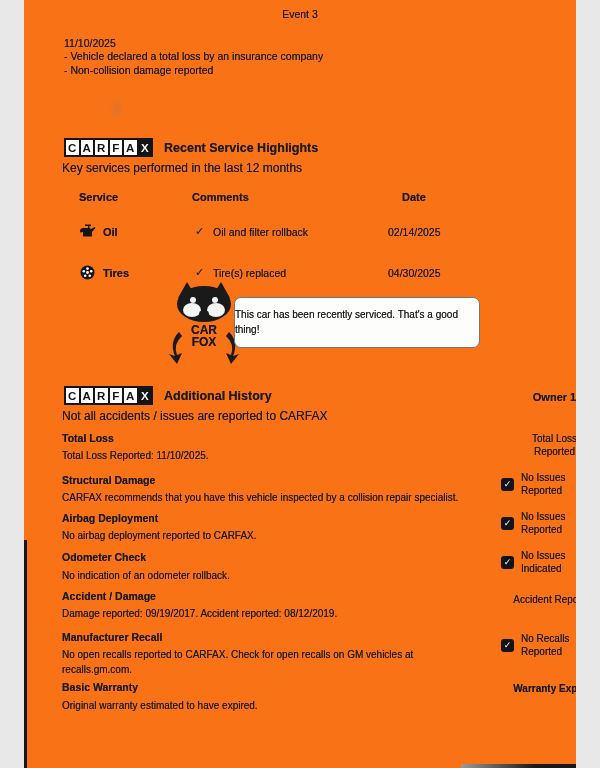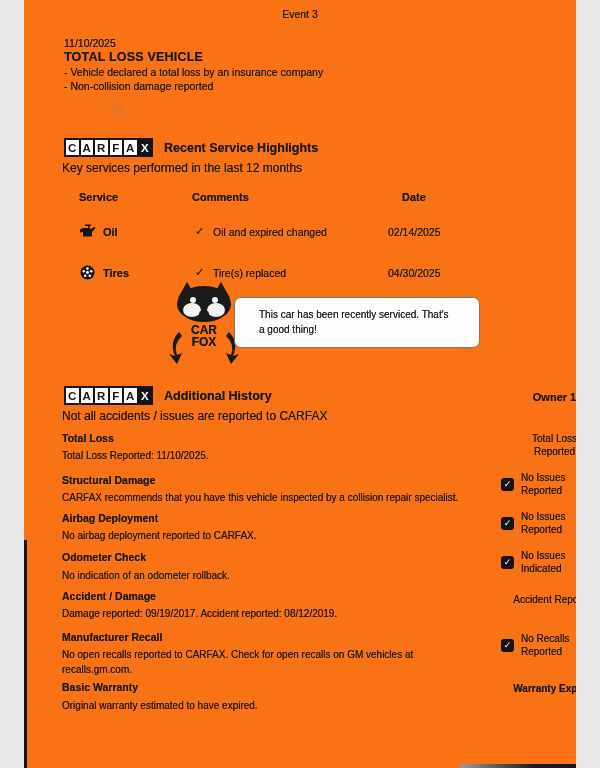--- a/index.html
+++ b/index.html
@@ -29,21 +29,21 @@
   .sec-sub{left:38px;font-size:12px;}
 
   .col-head{font-weight:bold;font-size:11px;}
   .svc-name{font-weight:bold;font-size:11px;}
   .svc-check{font-size:11px;color:#2a2a2a;}
   .svc-comment{font-size:10.5px;}
   .svc-date{font-size:10.5px;}
 
   .bubble{
     left:210px;top:297px;width:246px;height:51px;box-sizing:border-box;
-    border:1px solid #767676;border-radius:7px;padding:9px 24px;
+    border:1px solid #767676;border-radius:7px;padding:9px 0;
     font-size:10px;line-height:15px;background:#fdfdfc;
   }
 
   .owner-head{left:468px;width:125px;text-align:center;font-weight:bold;font-size:11px;}
   .hist-title{left:38px;font-weight:bold;font-size:10.5px;}
   .hist-desc{left:38px;width:418px;font-size:10px;line-height:15px;}
   .status-plain{left:468px;width:125px;text-align:center;font-size:10px;line-height:13px;}
   .status-narrow span{display:inline-block;max-width:72px;}
   .status-bold{font-weight:bold;}
   .status-check{left:477px;display:flex;align-items:center;gap:7px;}
@@ -63,21 +63,20 @@
 </style>
 </head>
 <body>
 
 <div class="page">
 
   <div class="abs event-label">Event 3</div>
 
   <div class="abs event-block">
     <div class="event-date">11/10/2025</div>
-    <div class="event-title">TOTAL LOSS VEHICLE</div>
     <div class="event-detail">- Vehicle declared a total loss by an insurance company</div>
     <div class="event-detail">- Non-collision damage reported</div>
   </div>
 
   <div class="abs sec-header" style="top:138px;">
     <span class="cfx-logo">
         <span class="cfx-cell">C</span>
         <span class="cfx-cell">A</span>
         <span class="cfx-cell">R</span>
         <span class="cfx-cell">F</span>
@@ -90,21 +89,21 @@
 
   <span class="abs col-head" style="left:55px;top:191px;">Service</span>
   <span class="abs col-head" style="left:168px;top:191px;">Comments</span>
   <span class="abs col-head" style="left:366px;top:191px;margin-left:12px;">Date</span>
 
   <svg class="abs" style="left:55px;top:224px;" width="17" height="14" viewBox="0 0 17 14">
     <path d="M4,4 L9,4 L9,2 L6,2 L6,0.5 L12,0.5 L12,2 L10.5,2 L10.5,4 L12,5 L15.5,3 L16.5,4 L13,8 L13,12.5 L4,12.5 L4,8 L1.2,8.6 Q0.4,6.4 1.6,4.9 Z" fill="#161616"></path>
   </svg>
   <span class="abs svc-name" style="left:79px;top:226px;">Oil</span>
   <span class="abs svc-check" style="left:171px;top:225px;">✓</span>
-  <span class="abs svc-comment" style="left:189px;top:226px;">Oil and expired changed</span>
+  <span class="abs svc-comment" style="left:189px;top:226px;">Oil and filter rollback</span>
   <span class="abs svc-date" style="left:364px;top:226px;">02/14/2025</span>
 
   <svg class="abs" style="left:56px;top:265px;" width="15" height="15" viewBox="0 0 15 15">
     <circle cx="7.5" cy="7.5" r="7" fill="#161616"></circle>
     <circle cx="7.5" cy="7.5" r="1.4" fill="#fff"></circle>
     <circle cx="7.5" cy="3.6" r="1.3" fill="#fff"></circle>
     <circle cx="11.2" cy="6.3" r="1.3" fill="#fff"></circle>
     <circle cx="9.8" cy="10.7" r="1.3" fill="#fff"></circle>
     <circle cx="5.2" cy="10.7" r="1.3" fill="#fff"></circle>
     <circle cx="3.8" cy="6.3" r="1.3" fill="#fff"></circle>

